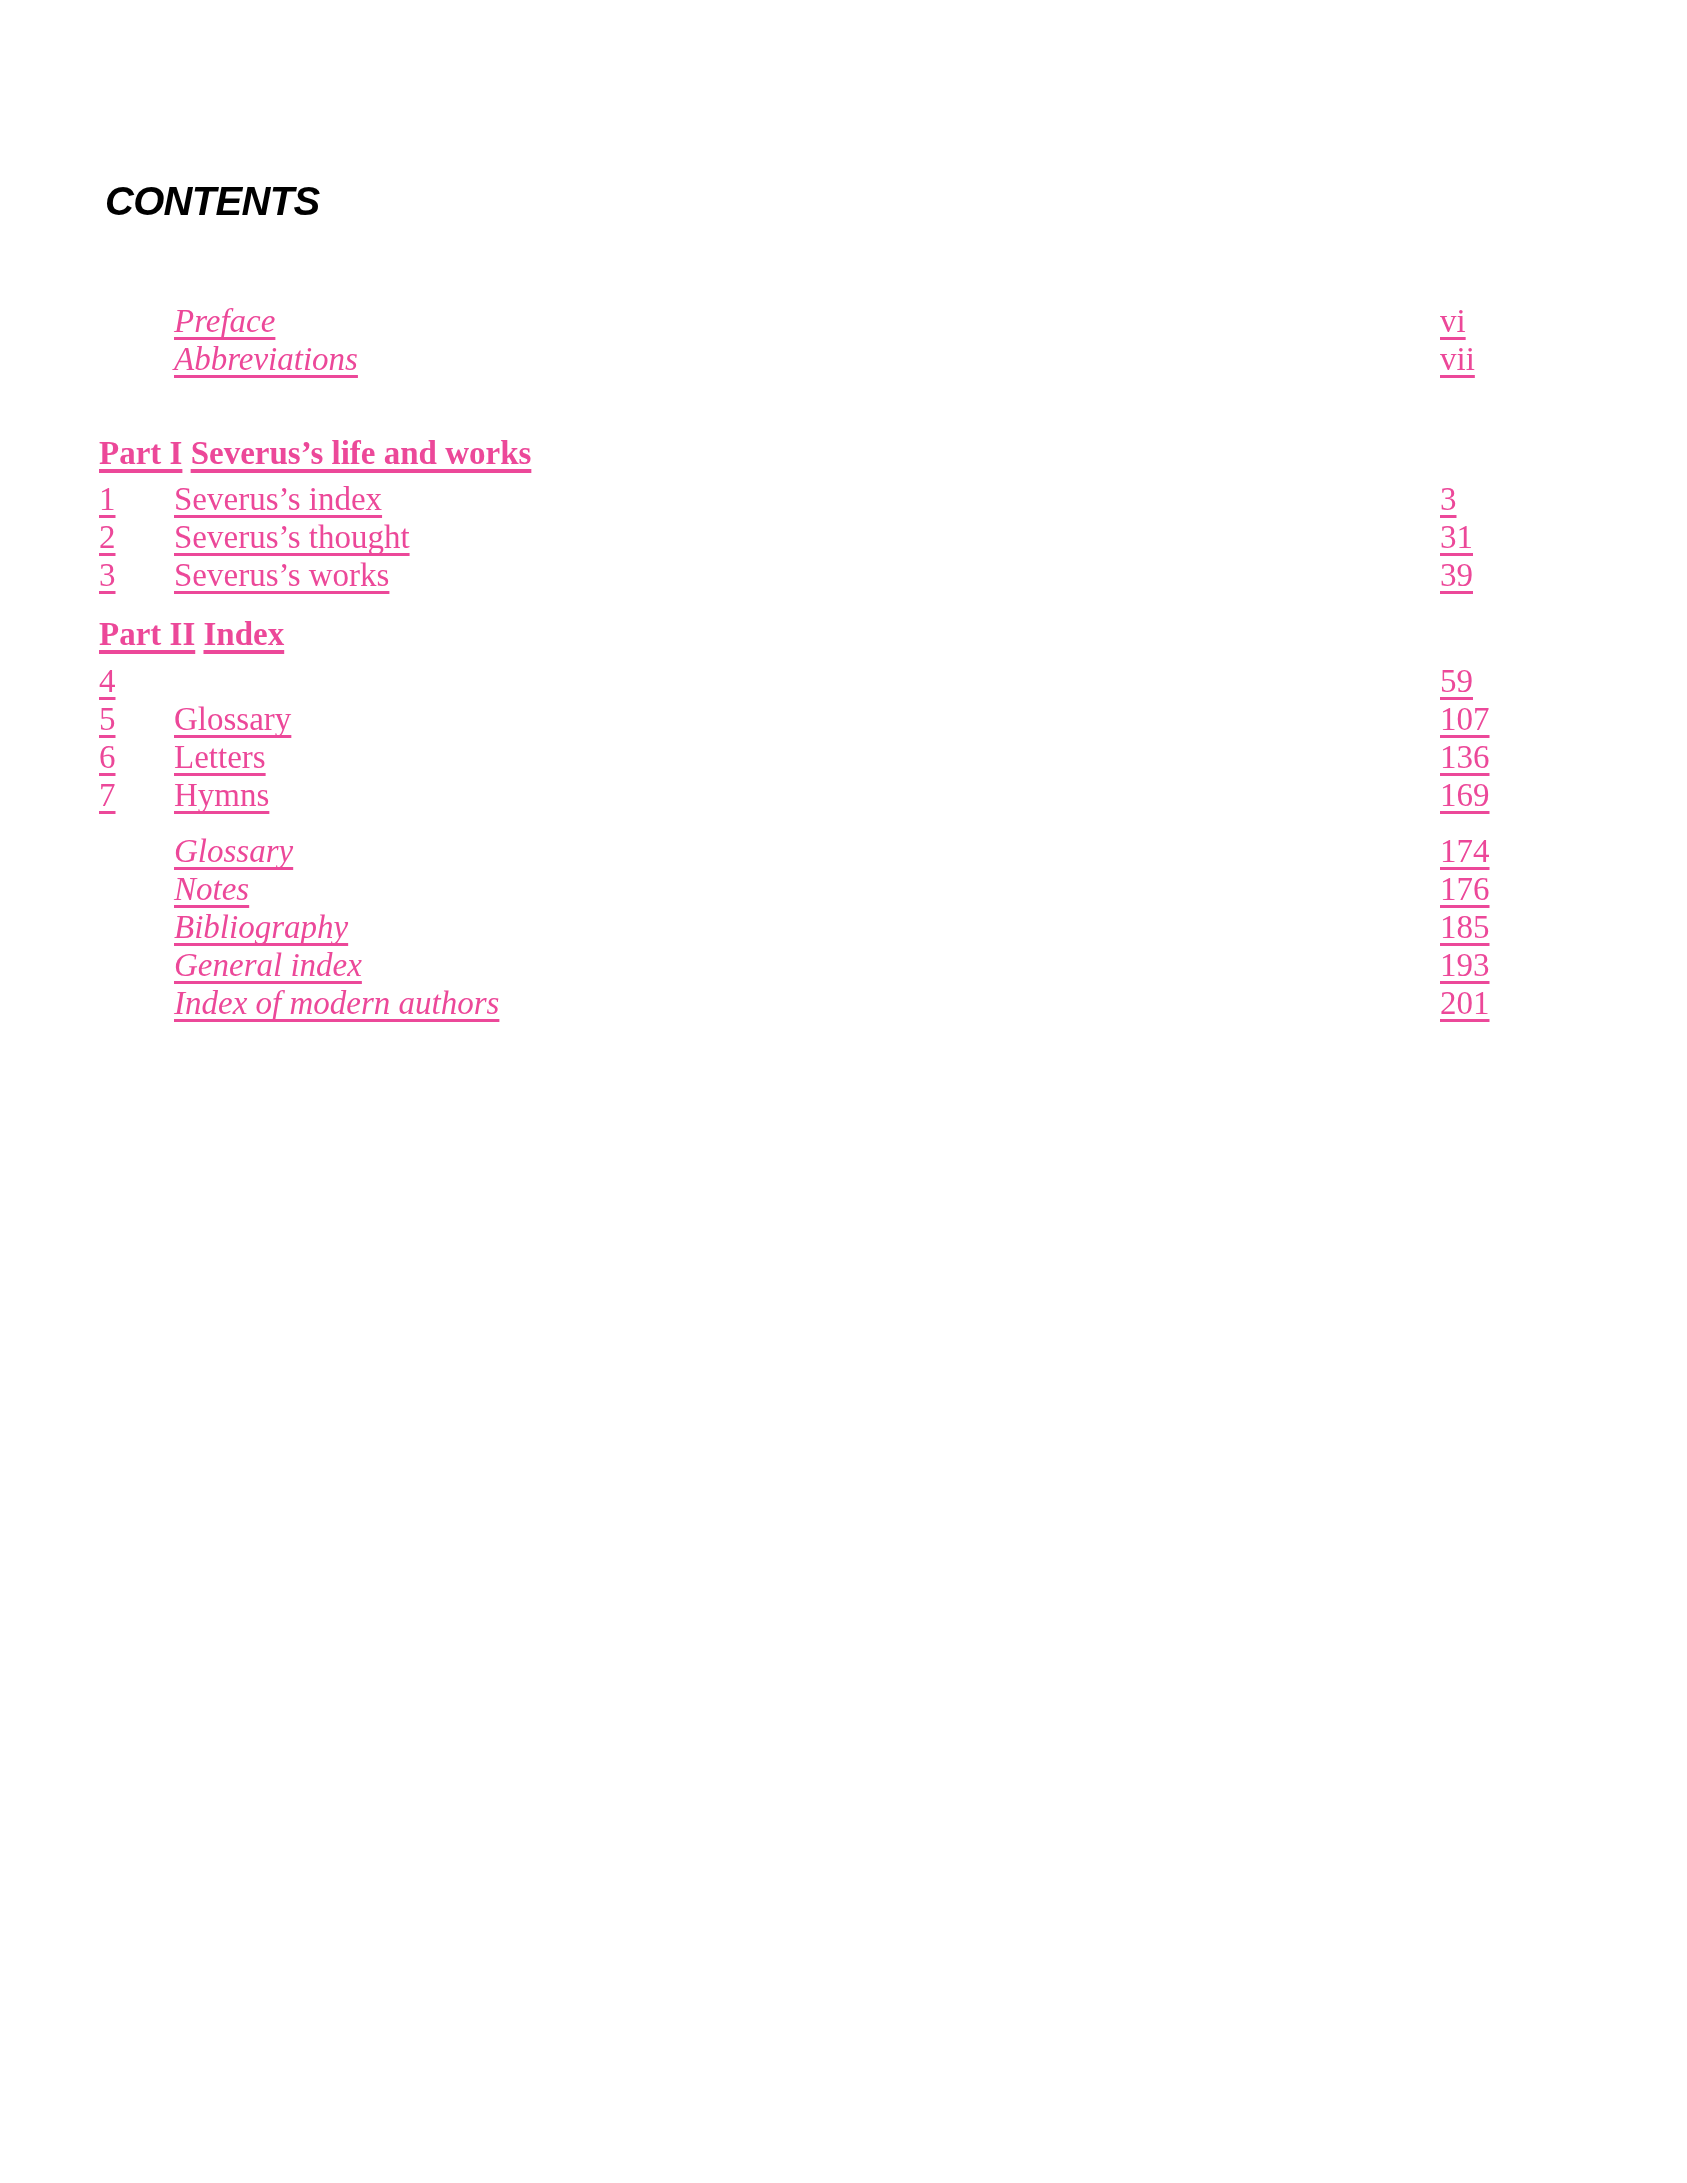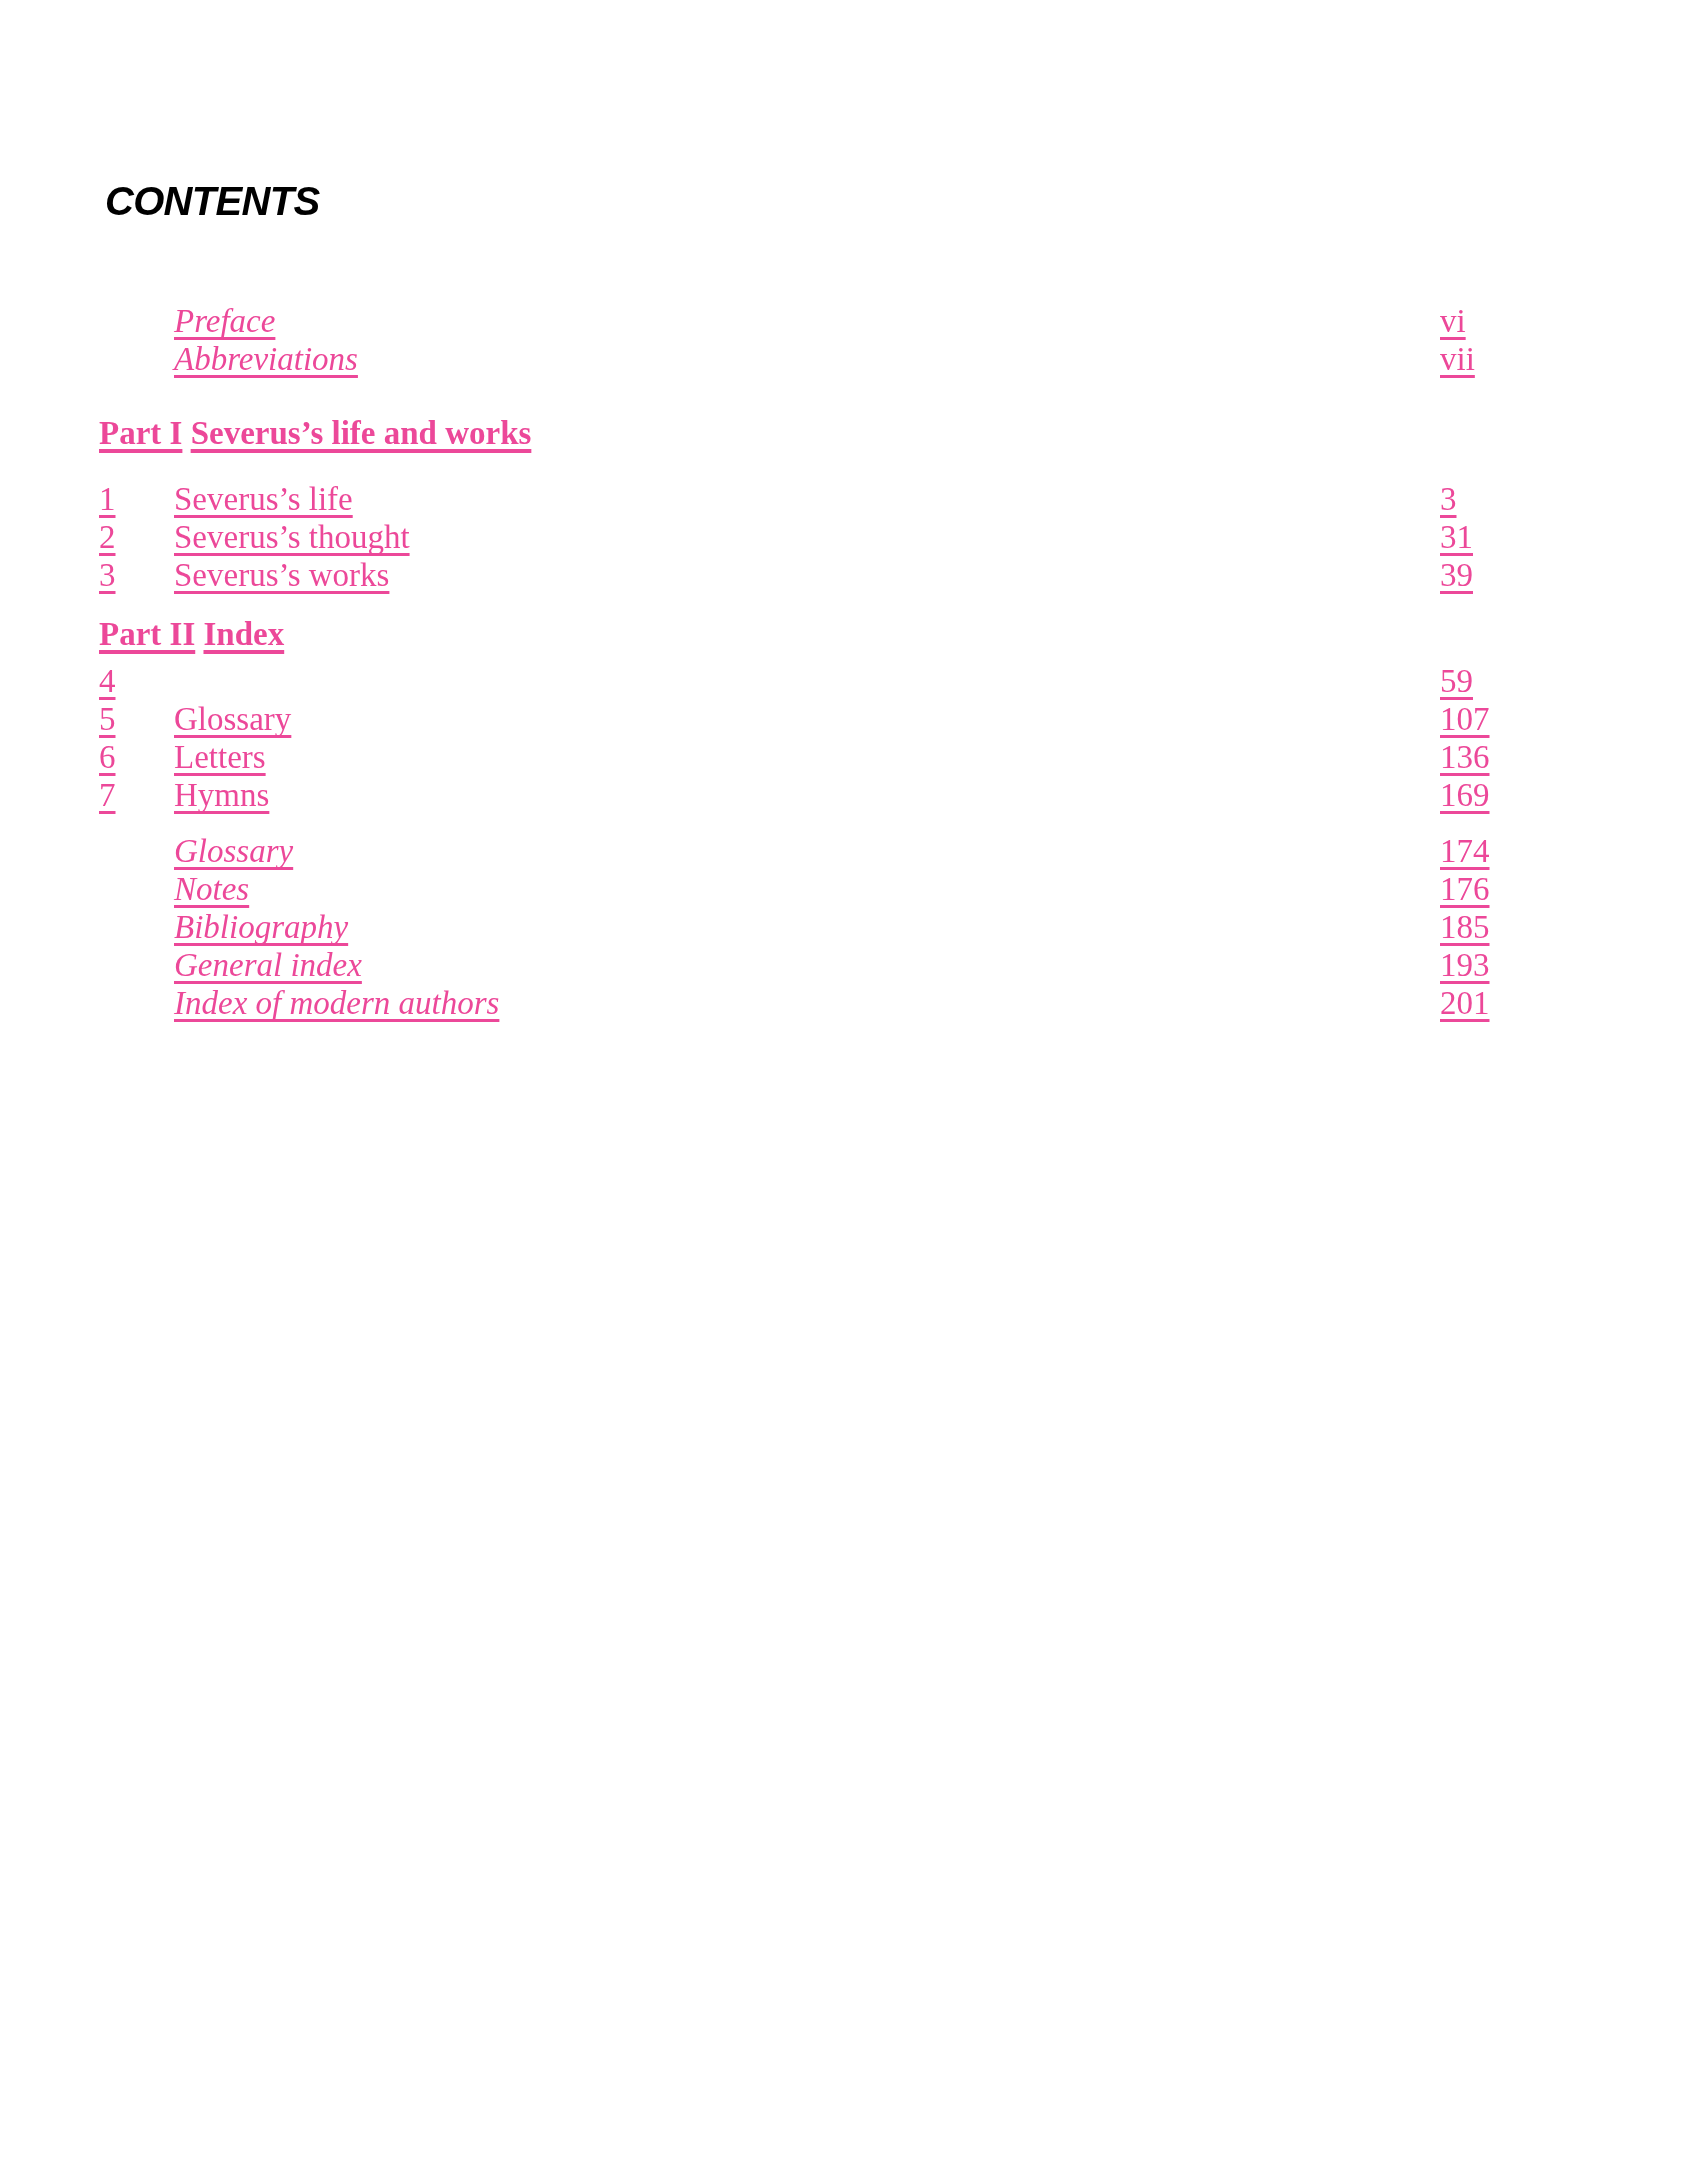--- a/index.html
+++ b/index.html
@@ -85,29 +85,29 @@
     <div class="row">
       <span class="col-label italic link">Preface</span>
       <span class="col-page link">vi</span>
     </div>
     <div class="row">
       <span class="col-label italic link">Abbreviations</span>
       <span class="col-page link">vii</span>
     </div>
   </div>
 
-  <div class="part-heading" style="top:414px">
+  <div class="part-heading" style="top:434px">
     <span class="link">Part I</span>
     <span class="link">Severus’s life and works</span>
   </div>
 
   <div class="block" style="top:480px">
     <div class="row">
       <span class="col-num link">1</span>
-      <span class="col-label link">Severus’s life</span>
+      <span class="col-label link">Severus’s index</span>
       <span class="col-page link">3</span>
     </div>
     <div class="row">
       <span class="col-num link">2</span>
       <span class="col-label link">Severus’s thought</span>
       <span class="col-page link">31</span>
     </div>
     <div class="row">
       <span class="col-num link">3</span>
       <span class="col-label link">Severus’s works</span>

